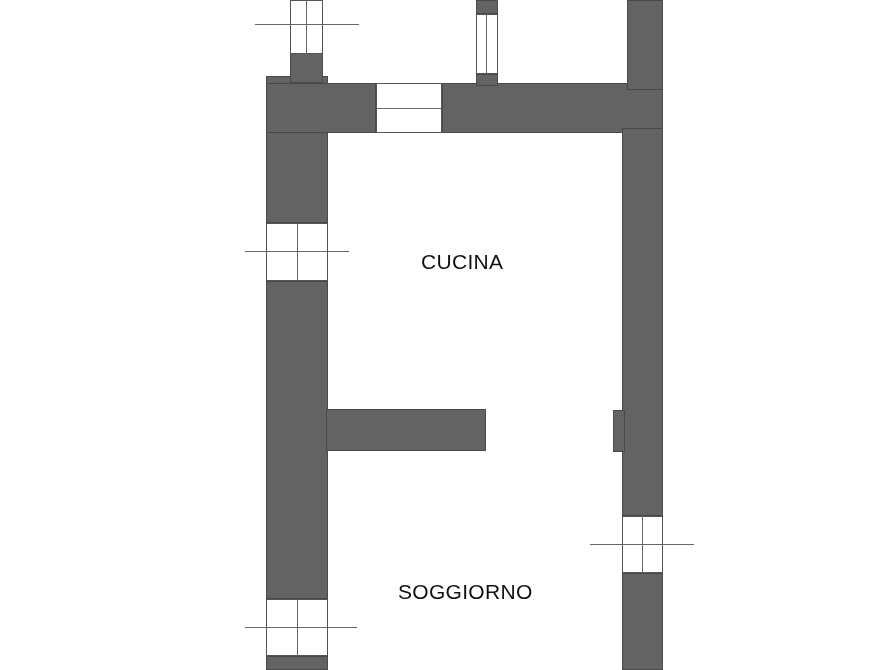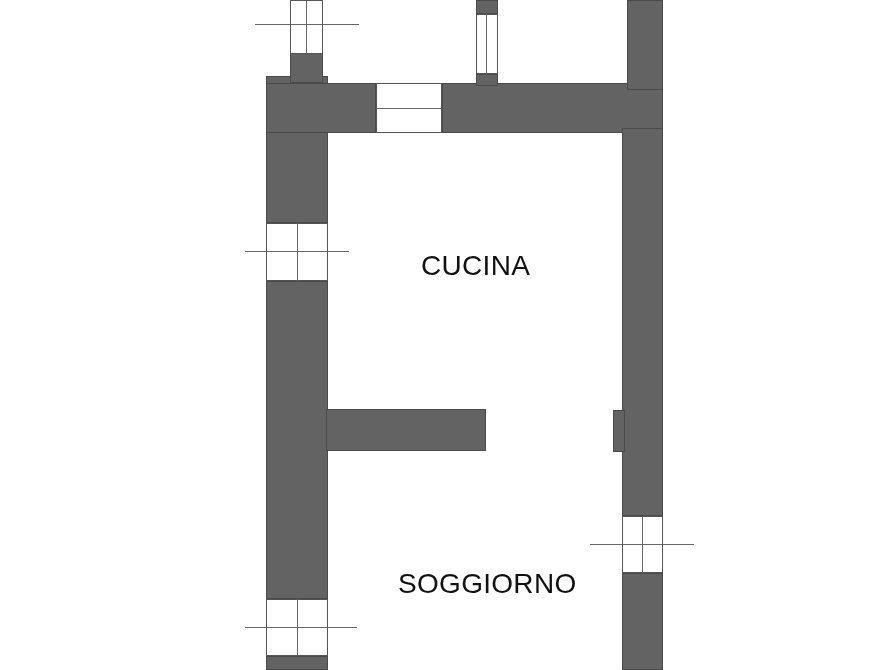--- a/index.html
+++ b/index.html
@@ -1,21 +1,21 @@
 <!DOCTYPE html>
 <html><head>
   <meta charset="utf-8">
   <style>
     html, body { margin: 0; padding: 0; background: #ffffff; }
     body { width: 893px; height: 670px; overflow: hidden; position: relative; font-family: "Liberation Sans", sans-serif; }
     .plan { position: absolute; left: 0; top: 0; width: 893px; height: 670px; }
     .wall { position: absolute; background: #636363; box-shadow: inset 0 0 0 1px #4a4a4a; }
     .win { position: absolute; background: #ffffff; border: 1px solid #555; box-sizing: border-box; }
     .line { position: absolute; background: #666; }
-    .label { position: absolute; color: #111; font-size: 28px; letter-spacing: 0.3px; white-space: nowrap; }
+    .label { position: absolute; color: #111; font-size: 21px; letter-spacing: 0.3px; white-space: nowrap; }
   </style>
 </head>
 <body>
 
 <div class="plan">
 
   <div class="wall" style="left:266px; top:76px; width:62px; height:147px;"></div>
   <div class="wall" style="left:266px; top:281px; width:62px; height:318px;"></div>
   <div class="wall" style="left:266px; top:656px; width:62px; height:14px;"></div>
 
@@ -51,14 +51,14 @@
 
   <div class="win" style="left:622px; top:516px; width:41px; height:57px;"></div>
   <div class="line" style="left:642px; top:516px; width:1px; height:57px;"></div>
   <div class="line" style="left:590px; top:544px; width:104px; height:1px;"></div>
 
   <div class="win" style="left:266px; top:599px; width:62px; height:57px;"></div>
   <div class="line" style="left:297px; top:599px; width:1px; height:57px;"></div>
   <div class="line" style="left:245px; top:627px; width:112px; height:1px;"></div>
 
   <div class="label" style="left:421px; top:250px;">CUCINA</div>
-  <div class="label" style="left:398px; top:568px;">SOGGIORNO</div>
+  <div class="label" style="left:398px; top:580px;">SOGGIORNO</div>
 </div>
 
 </body></html>

